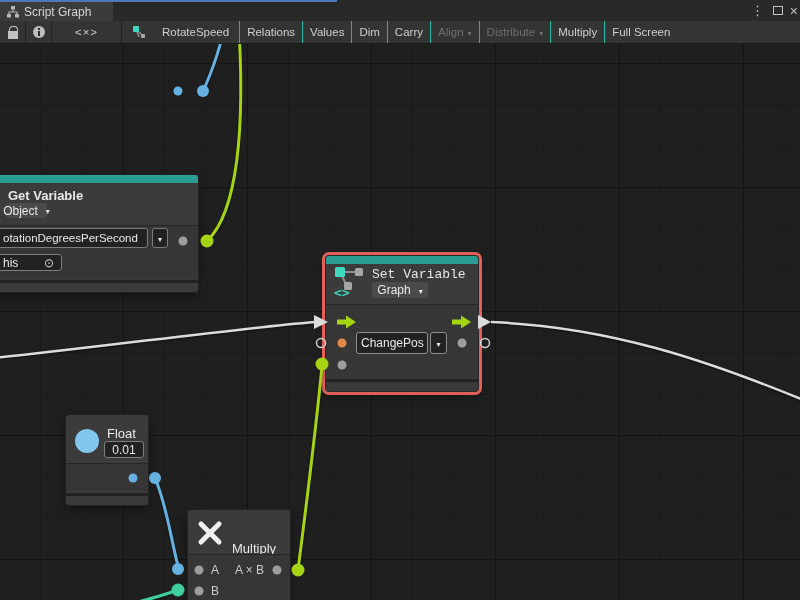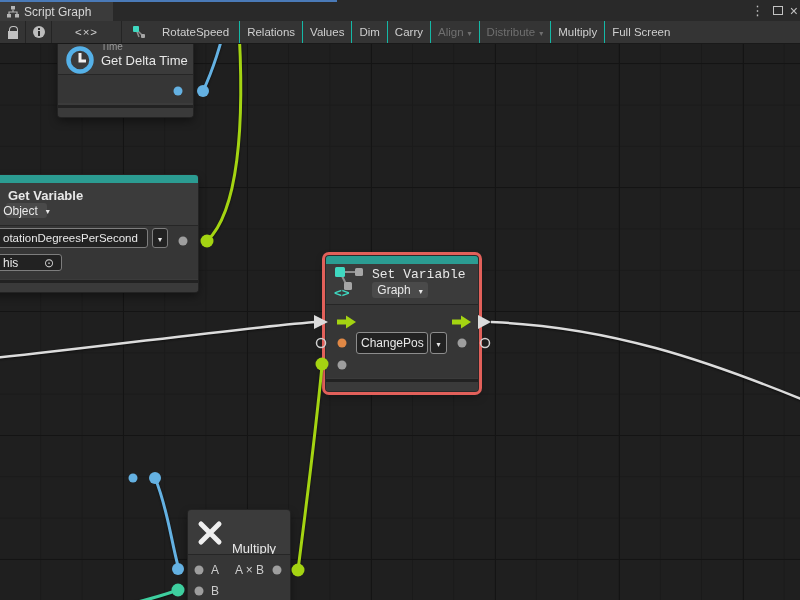--- a/index.html
+++ b/index.html
@@ -69,30 +69,20 @@
   #wires { position:absolute; inset:0; z-index:3; pointer-events:none; }
   #wires path.w { filter:drop-shadow(0 1px 1px rgba(0,0,0,.55)); }
 </style>
 </head>
 <body>
 
 <div id="stage">
 
   <div id="canvas"></div>
 
-  <div class="node" style="left:58px; top:36px; width:135px; height:81px;">
-    <svg width="30" height="30" style="position:absolute;left:7px;top:9px;" viewBox="0 0 30 30">
-      <circle cx="15" cy="15" r="11.5" fill="none" stroke="#55b1e8" stroke-width="4.5"></circle>
-      <path d="M15 8 L15 16 L21 16" fill="none" stroke="#f0f0f0" stroke-width="3"></path>
-    </svg>
-    <div class="node-cat" style="left:43px; top:5px;">Time</div>
-    <div class="node-title" style="left:43px; top:17px;">Get Delta Time</div>
-    <div class="node-body" style="top:38px; height:29px;"></div>
-    <div class="node-footer" style="top:69px; height:12px;"></div>
-  </div>
 
   <div class="node" style="left:-56px; top:175px; width:254px; height:117px;">
     <div class="teal-strip"></div>
     <div class="node-title" style="left:64px; top:13px;font-weight:bold;">Get Variable</div>
     <div class="gbtn" style="left:62px; top:28px; width:41px; height:15px;">
       <span>Object</span>
         <span class="dd">▾</span>
     </div>
     <div class="node-body" style="top:50px; height:54px;"></div>
     <div class="inset" style="left:46px; top:53px; width:158px; height:20px; padding-left:12px; font-size:11.5px;">
@@ -125,20 +115,29 @@
     <div class="node-body" style="top:48px; height:74px;"></div>
     <div class="inset" style="left:30px; top:76px; width:72px; height:22px; padding-left:4px; border-color:#8d8d8d;">
       <span>ChangePos</span>
     </div>
     <div class="inset" style="left:104px; top:76px; width:17px; height:22px; justify-content:center; border-color:#8d8d8d;">
       <span class="dd" style="margin:0;">▾</span>
     </div>
     <div class="node-footer" style="top:123px; height:12px;"></div>
   </div>
 
+  <div class="node" style="left:66px; top:415px; width:82px; height:90px;">
+    <span style="position:absolute; left:9px; top:14px; width:24px; height:24px; border-radius:50%; background:#82c7ee;"></span>
+    <div class="node-title" style="left:41px; top:11px;">Float</div>
+    <div class="inset" style="left:38px; top:26px; width:40px; height:17px; justify-content:center;">
+      <span>0.01</span>
+    </div>
+    <div class="node-body" style="top:48px; height:28px;"></div>
+    <div class="node-footer" style="top:78px; height:12px;"></div>
+  </div>
 
   <div class="node" style="left:188px; top:510px; width:102px; height:95px;">
     <svg width="26" height="26" style="position:absolute;left:9px;top:10px;" viewBox="0 0 26 26">
       <path d="M4 4 L22 22 M22 4 L4 22" stroke="#f0f0f0" stroke-width="5" stroke-linecap="round"></path>
     </svg>
     <div class="node-title" style="left:44px; top:16px;margin-top:15px;">Multiply</div>
     <div class="node-body" style="top:44px; height:51px;"></div>
     <div class="plabel" style="left:23px; top:53px;">A</div>
     <div class="plabel" style="left:47px; top:53px;">A × B</div>
     <div class="plabel" style="left:23px; top:74px;">B</div>

